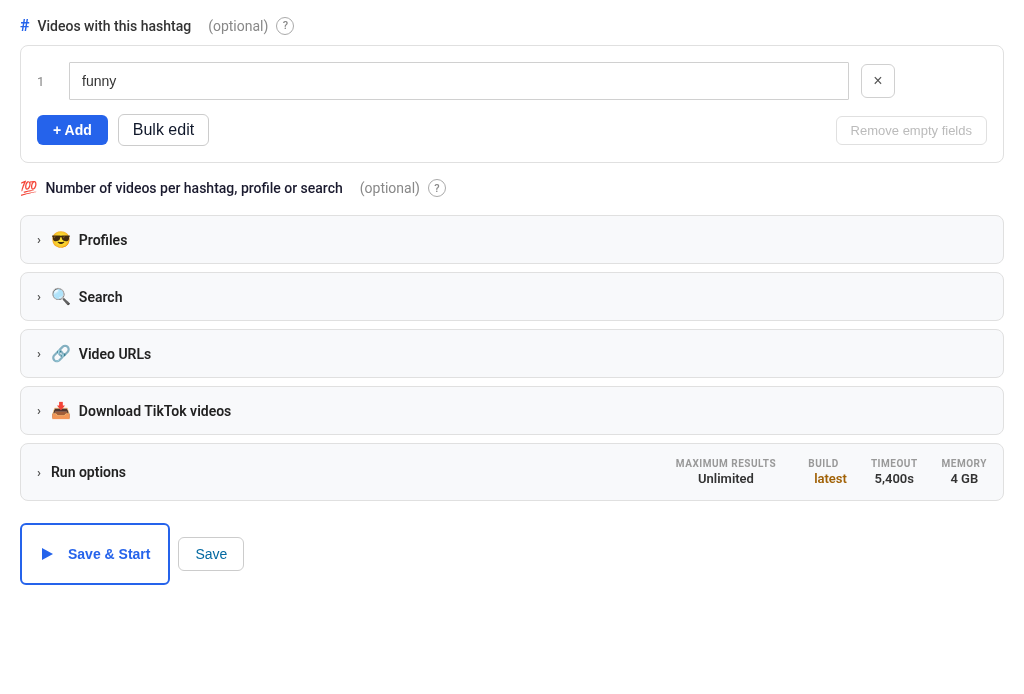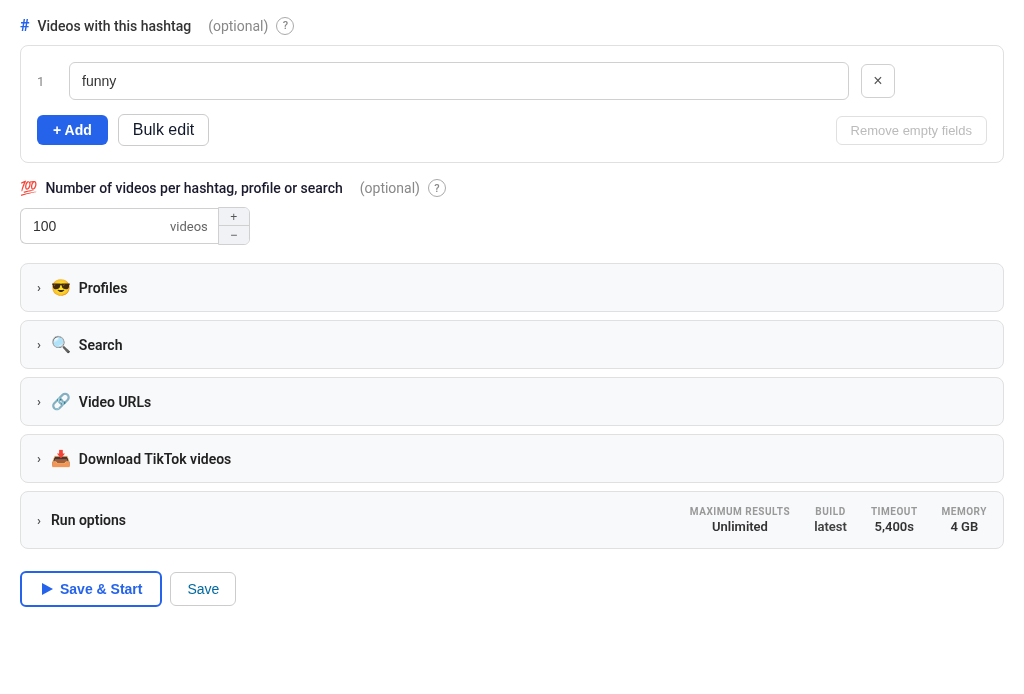--- a/index.html
+++ b/index.html
@@ -63,21 +63,21 @@
     .row-number {
       color: #888;
       font-size: 13px;
       min-width: 20px;
     }
     .hashtag-input {
       flex: 1;
       max-width: 780px;
       height: 38px;
       border: 1px solid #d0d0d0;
-      border-radius: 6px;
+      border-radius: 1px;
       padding: 0 12px;
       font-size: 14px;
       color: #333;
       outline: none;
     }
     .remove-btn {
       width: 34px;
       height: 34px;
       border: 1px solid #d0d0d0;
       border-radius: 6px;
@@ -249,39 +249,40 @@
       text-transform: uppercase;
       letter-spacing: 0.5px;
     }
     .meta-value {
       font-size: 13px;
       font-weight: 600;
       color: #333;
       text-align: right;
     }
     .meta-value.build-val {
-      color: #404040;
+      color: #a16207;
+      margin-left: 14px;
     }
 
     
     .action-bar {
       display: flex;
       align-items: center;
       gap: 8px;
       padding-top: 4px;
     }
     .save-start-btn {
       display: flex;
       align-items: center;
-      gap: 6px;
+      gap: 14px;
       background: #fff;
       color: #2563eb;
       border: 2px solid #2563eb;
       border-radius: 6px;
-      padding: 8px 18px;
+      padding: 21px 18px;
       font-size: 14px;
       font-weight: 600;
       cursor: pointer;
     }
     .play-icon {
       width: 14px;
       height: 14px;
       display: inline-block;
     }
     .save-btn {
@@ -343,28 +344,20 @@
   </div>
 </div>
 
 <div class="videos-count-section">
   <div class="videos-count-header">
     <span>💯</span>
     <span>Number of videos per hashtag, profile or search</span>
     <span class="optional-label">(optional)</span>
     <span class="help-icon">?</span>
   </div>
-  <div class="count-input-row">
-    <input class="count-input" type="text" value="100" style="">
-    <span class="count-unit">videos</span>
-    <div class="count-spinners">
-      <button class="spinner-btn">+</button>
-      <button class="spinner-btn">−</button>
-    </div>
-  </div>
 </div>
 
 <div id="collapsible-container">
     <div class="collapsible-section">
       <div class="collapsible-header">
         <span class="chevron-icon">›</span>
         <span class="section-emoji">😎</span>
         <span class="section-title">Profiles</span>
       </div>
     </div>

